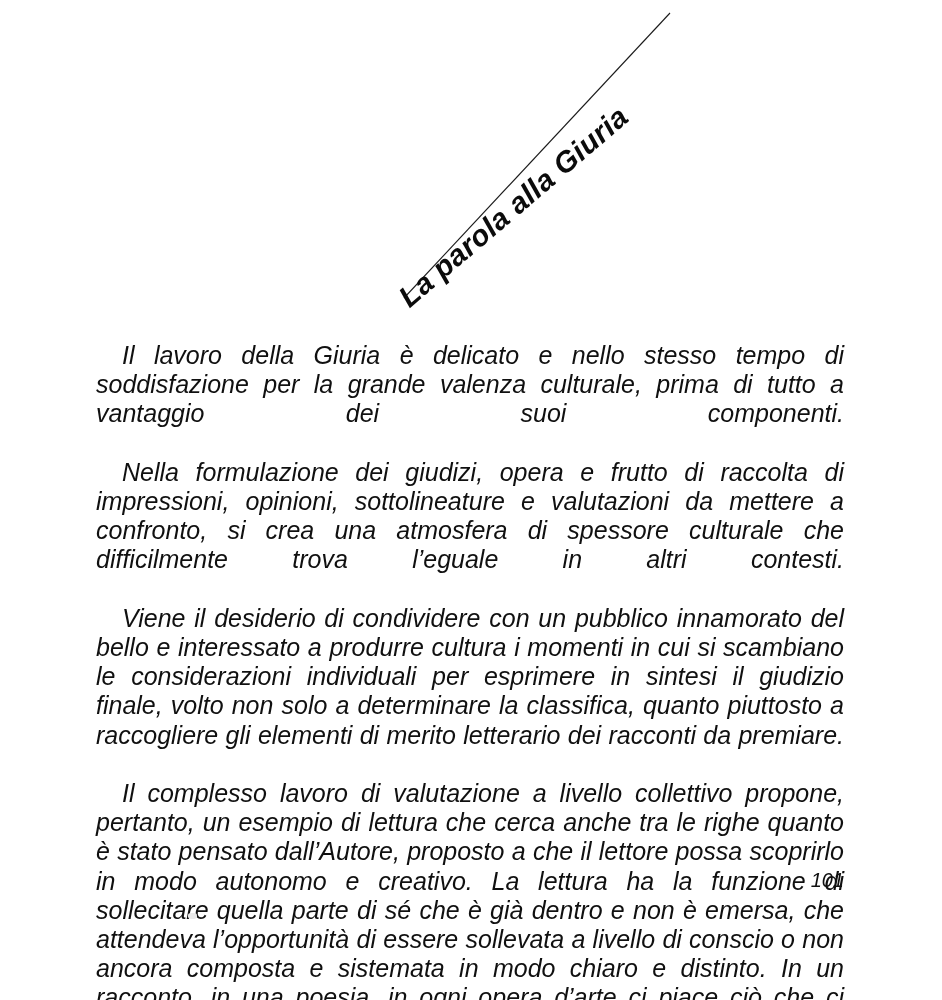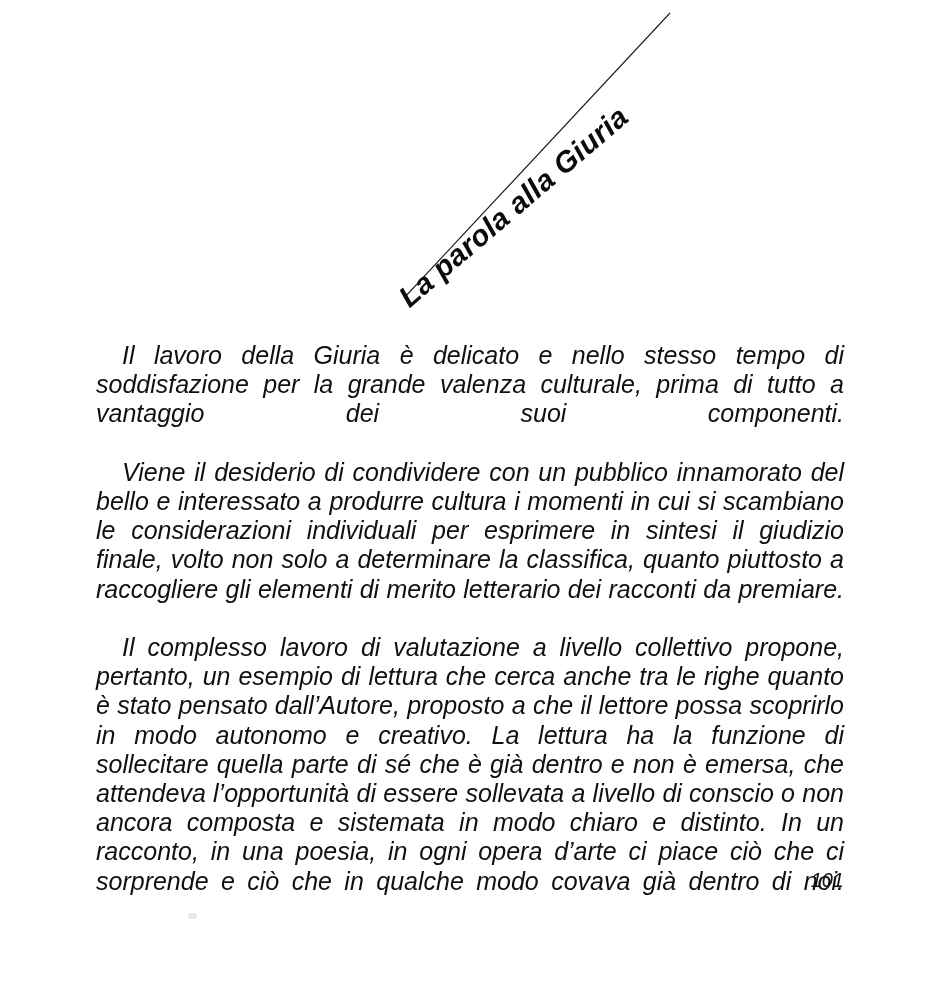--- a/index.html
+++ b/index.html
@@ -121,20 +121,21 @@
 
     <svg id="title-rule" viewBox="0 0 290 295" width="290" height="295" aria-hidden="true">
       <line x1="4" y1="288" x2="270" y2="3"></line>
     </svg>
 
     <div id="chapter-title">La parola alla Giuria</div>
   </div>
 
   <div id="body-column">
     <p class="body-paragraph">Il lavoro della Giuria è delicato e nello stesso tempo di soddisfazione per la grande valenza culturale, prima di tutto a vantaggio dei suoi componenti.</p>
+    <p class="body-paragraph">Nella formulazione dei giudizi, opera e frutto di raccolta di impressioni, opinioni, sottolineature e valutazioni da mettere a confronto, si crea una atmosfera di spessore culturale che difficilmente trova l’eguale in altri contesti.</p>
     <p class="body-paragraph">Viene il desiderio di condividere con un pubblico innamorato del bello e interessato a produrre cultura i momenti in cui si scambiano le considerazioni individuali per esprimere in sintesi il giudizio finale, volto non solo a determinare la classifica, quanto piuttosto a raccogliere gli elementi di merito letterario dei racconti da premiare.</p>
     <p class="body-paragraph">Il complesso lavoro di valutazione a livello collettivo propone, pertanto, un esempio di lettura che cerca anche tra le righe quanto è stato pensato dall’Autore, proposto a che il lettore possa scoprirlo in modo autonomo e creativo. La lettura ha la funzione di sollecitare quella parte di sé che è già dentro e non è emersa, che attendeva l’opportunità di essere sollevata a livello di conscio o non ancora composta e sistemata in modo chiaro e distinto. In un racconto, in una poesia, in ogni opera d’arte ci piace ciò che ci sorprende e ciò che in qualche modo covava già dentro di noi.</p>
 
   </div>
 
   <div id="folio">101</div>
 
   <div class="scan-speck" id="speck-a"></div>
 
 </div>

